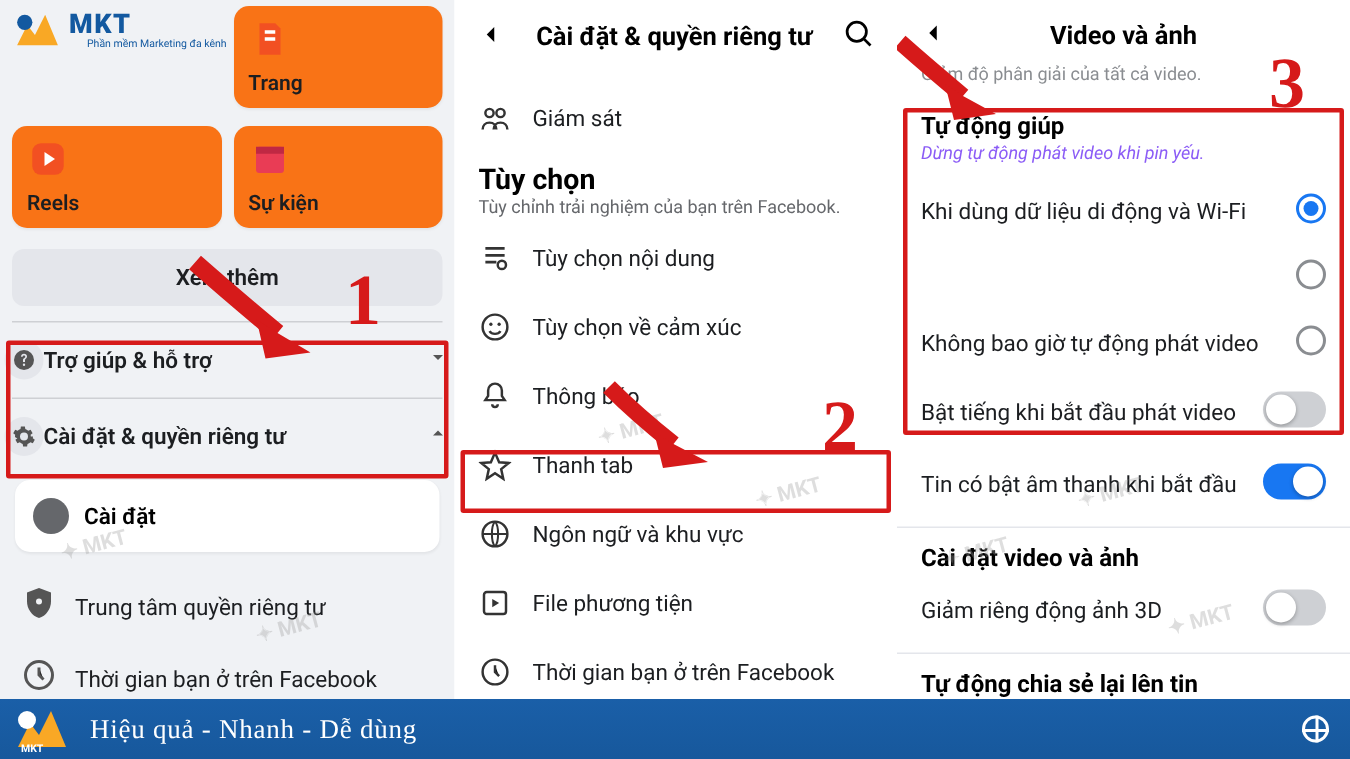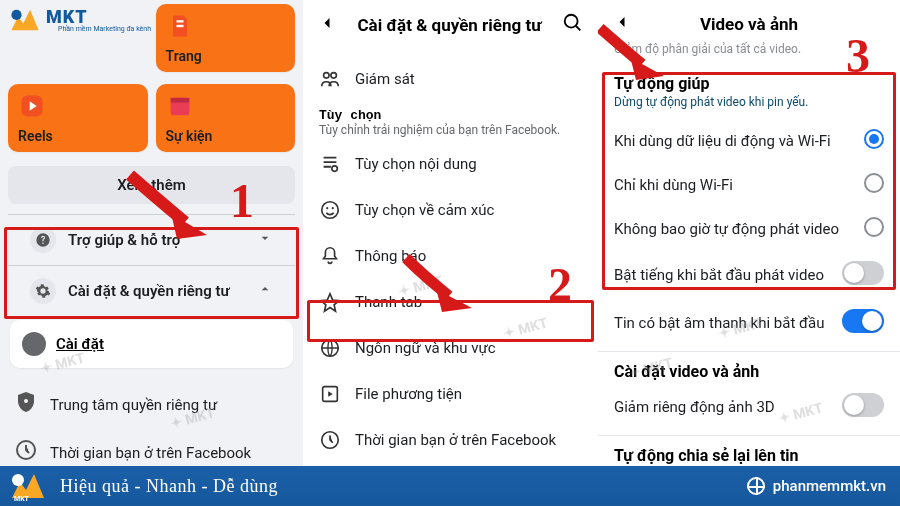--- a/index.html
+++ b/index.html
@@ -9,46 +9,46 @@
   .p1 { width: 303px; background: #f0f2f5; }
   .p2 { width: 295px; background: #fff; }
   .p3 { width: 302px; background: #fff; }
   .wm { position:absolute; color:rgba(160,160,160,.35); font-size:14px; font-weight:700; pointer-events:none; transform:rotate(-15deg);}
   
   .shortcuts-row { display:flex; gap:8px; padding:4px 8px 8px; }
   .short-card { background:#f97316; border-radius:10px; flex:1; padding:8px 10px; box-shadow:0 1px 2px rgba(0,0,0,.05);}
   .short-card .ic { width:28px; height:28px; margin-bottom:4px; }
   .short-card .lbl { font-size:14px; font-weight:600; color:#1c1e21;}
   .xem-them { margin:6px 8px 10px; background:#e4e6eb; border-radius:8px; text-align:center; padding:10px; font-size:15px; font-weight:600; color:#1c1e21;}
-  .menu-row { display:flex; align-items:center; padding:12px 30px; gap:12px; font-size:15px; font-weight:600; color:#1c1e21;}
+  .menu-row { display:flex; align-items:center; padding:12px 3px; font-size:15px; font-weight:600; color:#1c1e21;}
   .menu-row .chev { margin-left:auto; }
   .menu-icon { width:26px; height:26px; display:flex; align-items:center; justify-content:center; background:#e4e6eb; border-radius:50%; color:#555; flex-shrink:0;}
-  .sub-card { margin:4px 10px 10px; background:#fff; border-radius:10px; padding:12px 12px; display:flex; align-items:center; gap:10px; box-shadow:0 1px 2px rgba(0,0,0,.06);text-decoration:underline;}
+  .sub-card { margin:4px 10px 10px; background:#fff; border-radius:10px; padding:12px 12px; display:flex; align-items:center; gap:10px; box-shadow:0 1px 2px rgba(0,0,0,.06);}
   .sub-card .avt { width:24px; height:24px; background:#65676b; border-radius:50%;}
   .sub-card .lbl { font-size:15px; font-weight:600;}
   .p1-row { display:flex; align-items:flex-end; gap:12px; padding:12px 14px; font-size:15px; color:#1c1e21;}
   .p1-row .ic24 { width:24px; height:24px; color:#555; }
   .redbox { border:3px solid #d61a1a; border-radius:2px; position:absolute; pointer-events:none; z-index:5;}
   .arrow { position:absolute; z-index:6; pointer-events:none;}
   .stepnum { position:absolute; z-index:7; color:#d61a1a; font-size:48px; font-weight:900; font-family:'Comic Sans MS',cursive;}
   .divider { height:1px; background:#ced0d4; margin:0 8px;}
   
   .p2-head { display:flex; align-items:center; padding:12px 14px 18px; gap:10px;}
   .p2-title { flex:1; text-align:center; font-size:17px; font-weight:700;}
   .p2-row { display:flex; align-items:center; gap:14px; padding:12px 16px; font-size:15px; color:#1c1e21;}
   .p2-row .ic{ width:22px; height:22px; color:#333;}
   .section-head { padding:6px 16px 4px; }
-  .section-head .tt { font-size:13px; font-weight:700;font-family:Liberation Mono, monospace; }
+  .section-head .tt { font-size:19px; font-weight:700; }
   .section-head .sub { font-size:12px; color:#65676b; }
   
   .p3-head { display:flex; align-items:center; padding:12px 14px 6px; }
   .p3-title { flex:1; text-align:center; font-size:17px; font-weight:700; }
   .p3-sub-small { font-size:12px; color:#8a8d91; padding:0 16px 12px;}
   .p3-sec-title { font-size:16px; font-weight:700; padding:6px 16px 2px;}
-  .p3-sec-sub { font-size:12px; color:#0c4a6e; padding:0 16px 10px;}
+  .p3-sec-sub { font-size:12px; color:#8b5cf6; padding:0 16px 10px;font-style:italic;}
   .p3-row { display:flex; align-items:center; padding:10px 16px; font-size:15px; color:#1c1e21;}
   .p3-row .ctrl { margin-left:auto;}
   .radio { width:20px; height:20px; border:2px solid #8a8d91; border-radius:50%; display:inline-block; position:relative;}
   .radio.on { border-color:#1877f2;}
   .radio.on:after { content:''; position:absolute; inset:3px; background:#1877f2; border-radius:50%;}
   .tog { width:42px; height:24px; background:#ced0d4; border-radius:50px; position:relative; display:inline-block;}
   .tog:after { content:''; position:absolute; width:20px; height:20px; border-radius:50%; background:#fff; top:2px; left:2px; box-shadow:0 1px 3px rgba(0,0,0,.3);}
   .tog.on { background:#1877f2;}
   .tog.on:after { left:auto; right:2px;}
   .sep { height:1px; background:#e4e6eb; margin:4px 0;}
@@ -256,21 +256,20 @@
       <span style="width:20px"></span>
     </div>
     <div class="p3-sub-small">Giảm độ phân giải của tất cả video.</div>
     <div class="p3-sec-title">Tự động giúp</div>
     <div class="p3-sec-sub">Dừng tự động phát video khi pin yếu.</div>
     <div class="p3-row">
       <span>Khi dùng dữ liệu di động và Wi-Fi</span>
       <span class="ctrl"><span class="radio on"></span></span>
     </div>
     <div class="p3-row">
-      <span>Chỉ khi dùng Wi-Fi</span>
       <span class="ctrl"><span class="radio"></span></span>
     </div>
     <div class="p3-row">
       <span>Không bao giờ tự động phát video</span>
       <span class="ctrl"><span class="radio"></span></span>
     </div>
     <div class="p3-row">
       <span>Bật tiếng khi bắt đầu phát video</span>
       <span class="ctrl"><span class="tog"></span></span>
     </div>
@@ -301,15 +300,14 @@
 
 <div class="footer">
   <svg class="logo-foot" viewBox="0 0 40 32">
       <path d="M4 28 L12 12 L18 20 L26 4 L36 28 Z" fill="#f9a825"></path>
       <circle cx="10" cy="10" r="6" fill="#fff"></circle>
       <text x="6" y="31" font-size="7" fill="#fff" font-weight="700">MKT</text>
     </svg>
   <span class="slogan">Hiệu quả - Nhanh  - Dễ dùng</span>
   <span class="right">
     <span class="globe"></span>
-    <span>phanmemmkt.vn</span>
   </span>
 </div>
 
 </body></html>

